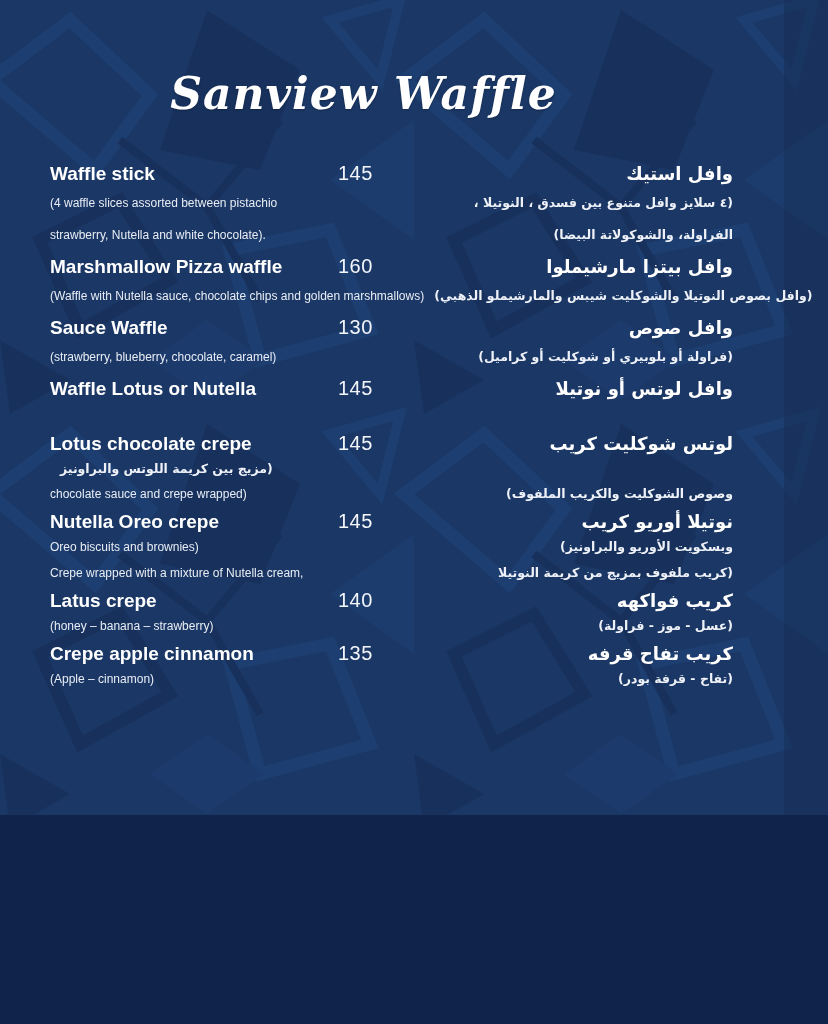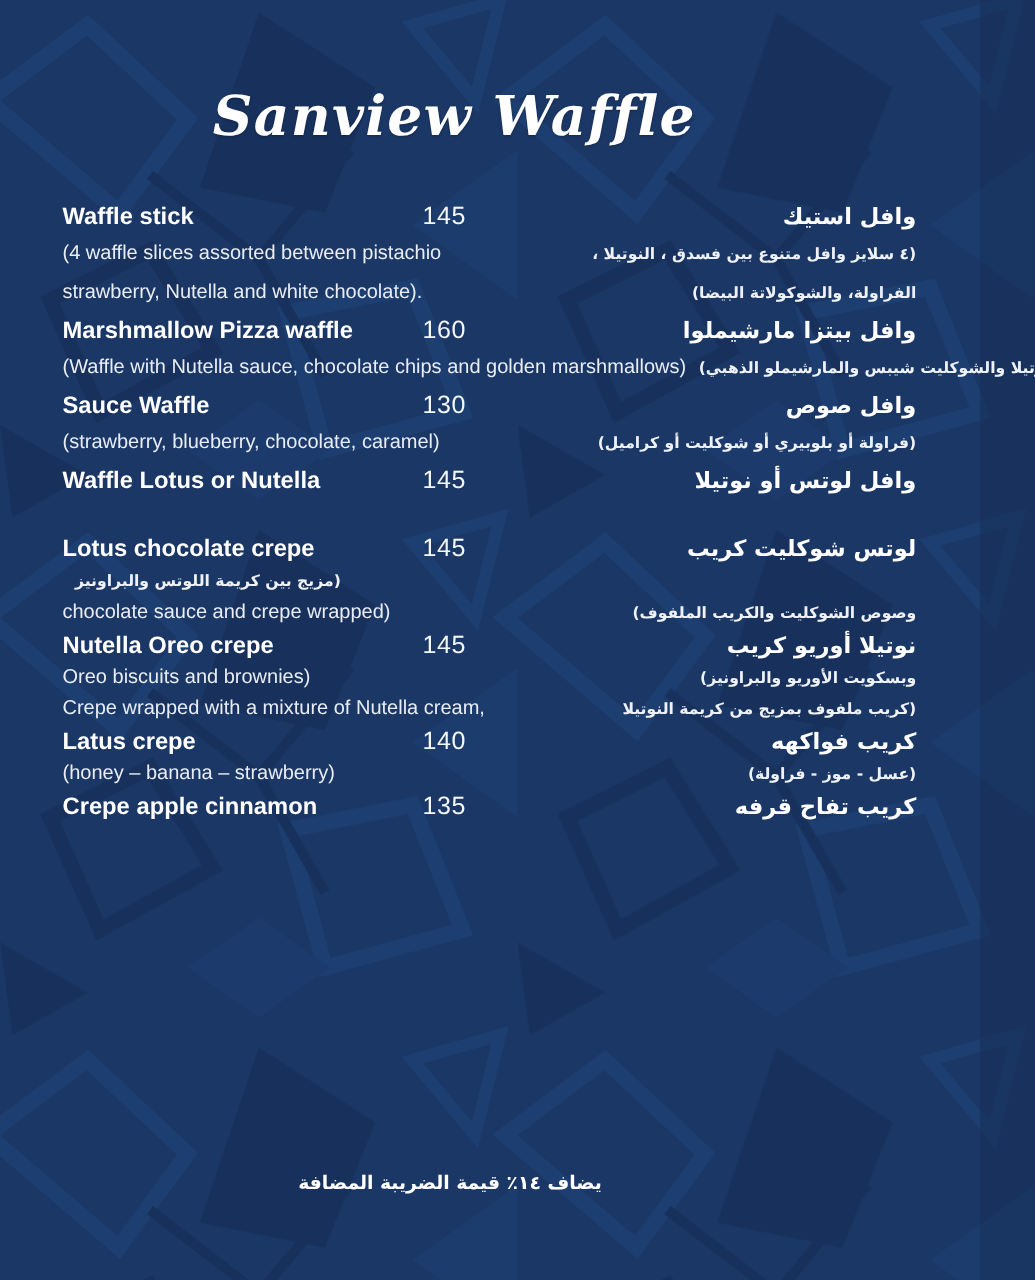--- a/index.html
+++ b/index.html
@@ -1,18 +1,18 @@
 <!DOCTYPE html>
 <html><head>
 <meta charset="utf-8">
 <style>
   html,body{margin:0;padding:0;background:#10234a;}
   .page{
     position:relative;
-    width:828px;height:1024px;
+    width:828px;height:815px;
     margin:0 auto;
     overflow:hidden;
     background:#a21caf;
     font-family:"Liberation Sans",sans-serif;
     color:#ffffff;
   }
   .bg{position:absolute;top:0;left:0;z-index:0;display:block;}
   .content{position:relative;z-index:1;padding:0 95px 0 50px;}
 
   
@@ -51,21 +51,21 @@
   .name-ar{
     flex:1;text-align:right;
     font-family:"DejaVu Sans",sans-serif;
     font-weight:700;font-size:18px;color:#ffffff;
   }
 
   .desc-row{display:flex;align-items:baseline;justify-content:space-between;}
   .section-0 .desc-row{line-height:31px;}
   .section-1 .desc-row{line-height:25px;}
   .desc-en{
-    font-weight:400;font-size:16px;color:#e8edf5;
+    font-weight:400;font-size:12px;color:#e8edf5;
     white-space:nowrap;
   }
   .desc-ar{
     font-family:"DejaVu Sans",sans-serif;
     font-weight:700;font-size:12.5px;color:#eef2f8;
     text-align:right;white-space:nowrap;margin-left:10px;
   }
 
   
   .tax-note{
@@ -198,19 +198,23 @@
               <span class="desc-en">(honey – banana – strawberry)</span>
               <span class="desc-ar" dir="rtl">(عسل - موز - فراولة)</span>
             </div>
           </div>
           <div class="item">
     <div class="name-row">
       <span class="name-en">Crepe apple cinnamon</span>
       <span class="price">135</span>
       <span class="name-ar" dir="rtl">كريب تفاح قرفه</span>
     </div>
+  <div class="desc-row">
+              <span class="desc-en">(Apple – cinnamon)</span>
+              <span class="desc-ar" dir="rtl">(تفاح - قرفة بودر)</span>
+            </div>
           </div>
         </div>
     </div>
   </div>
 
   <div class="tax-note" dir="rtl">يضاف ١٤٪ قيمة الضريبة المضافة</div>
 </div>
 
 </body></html>

